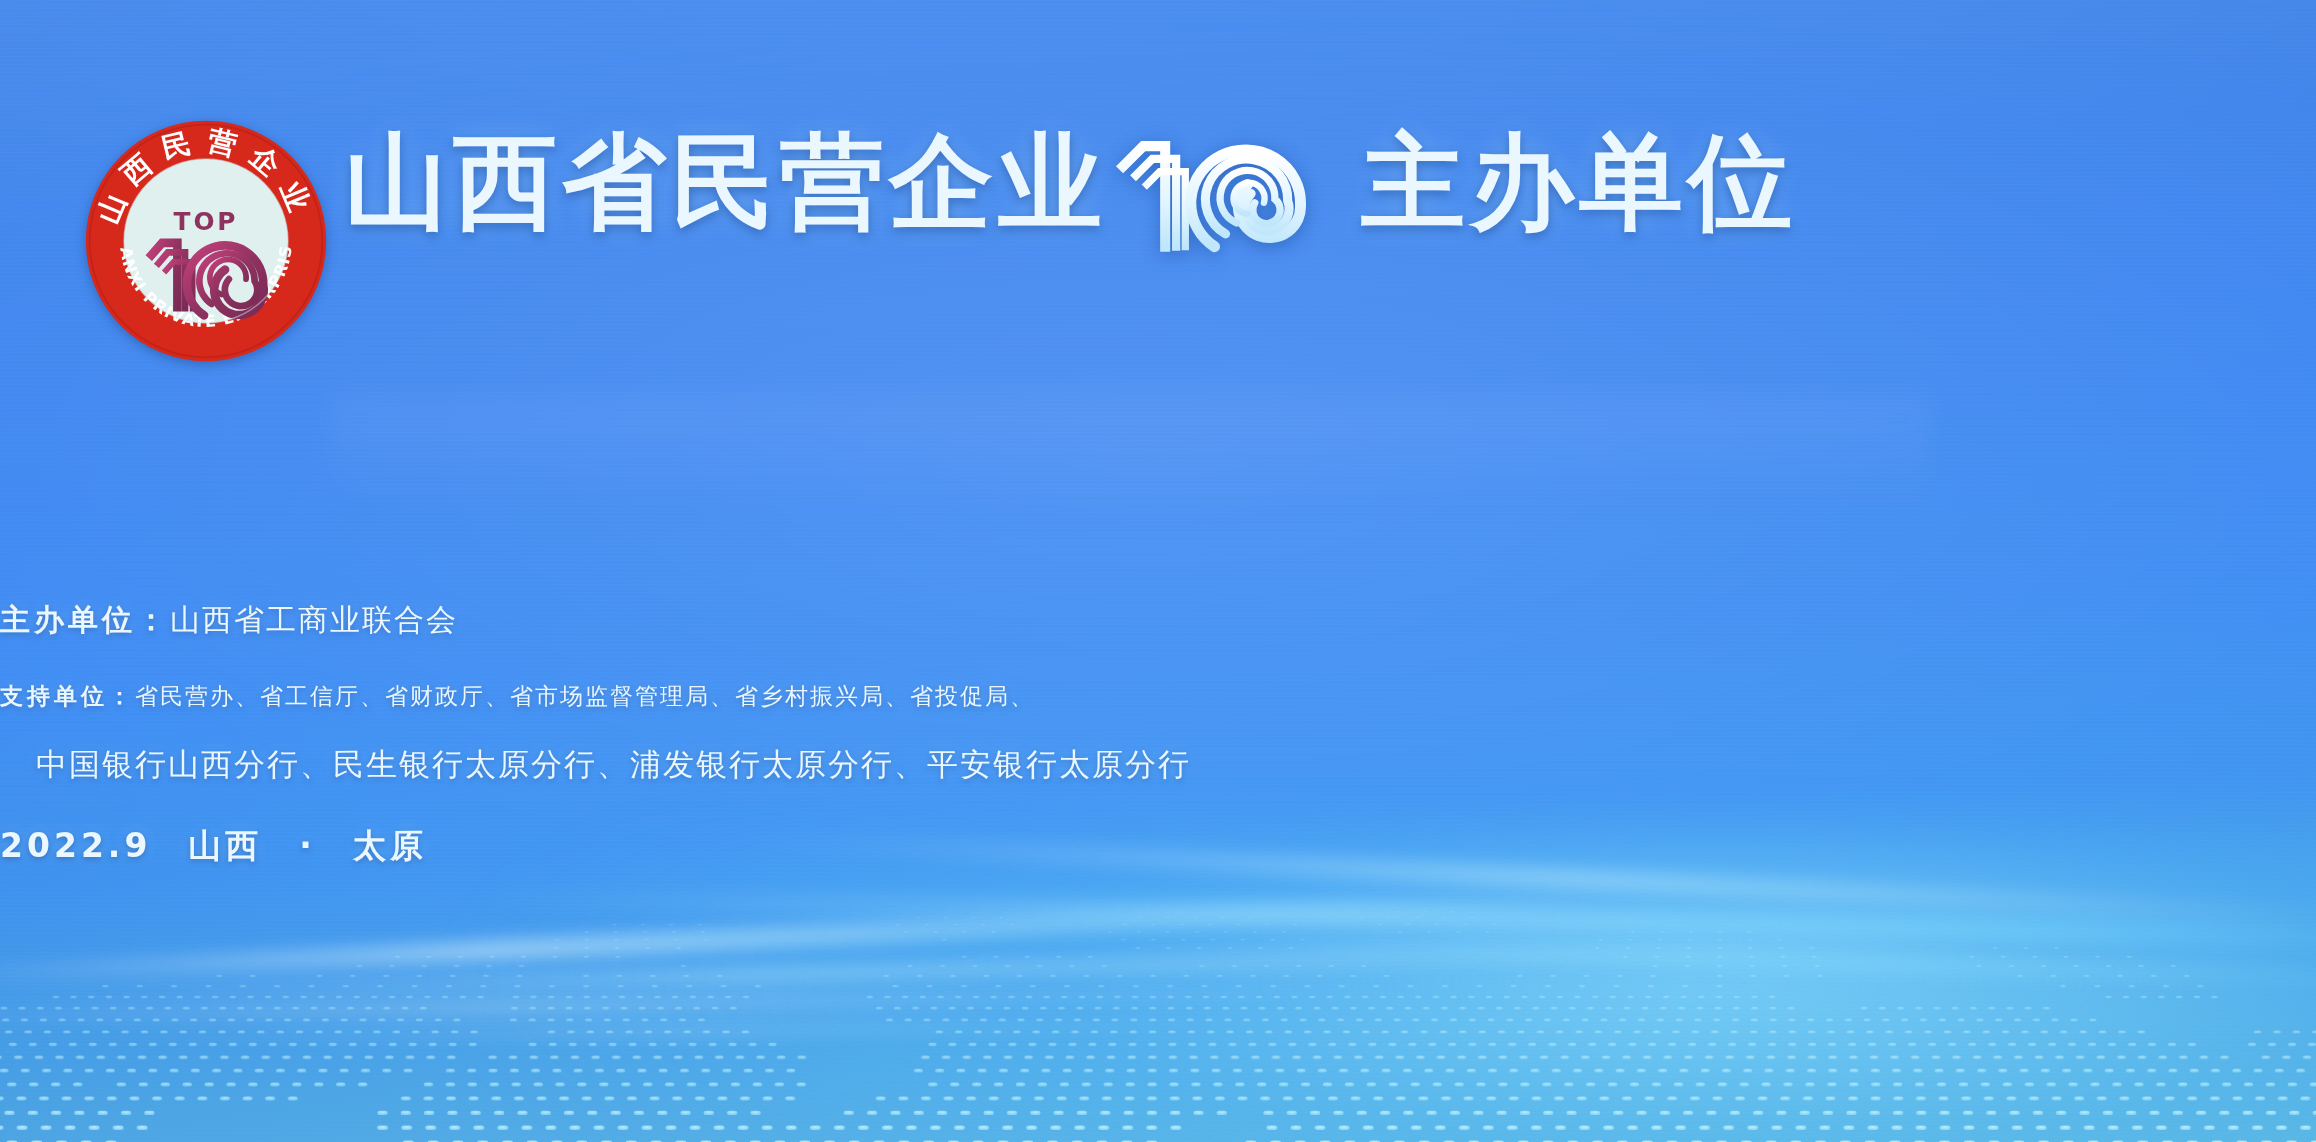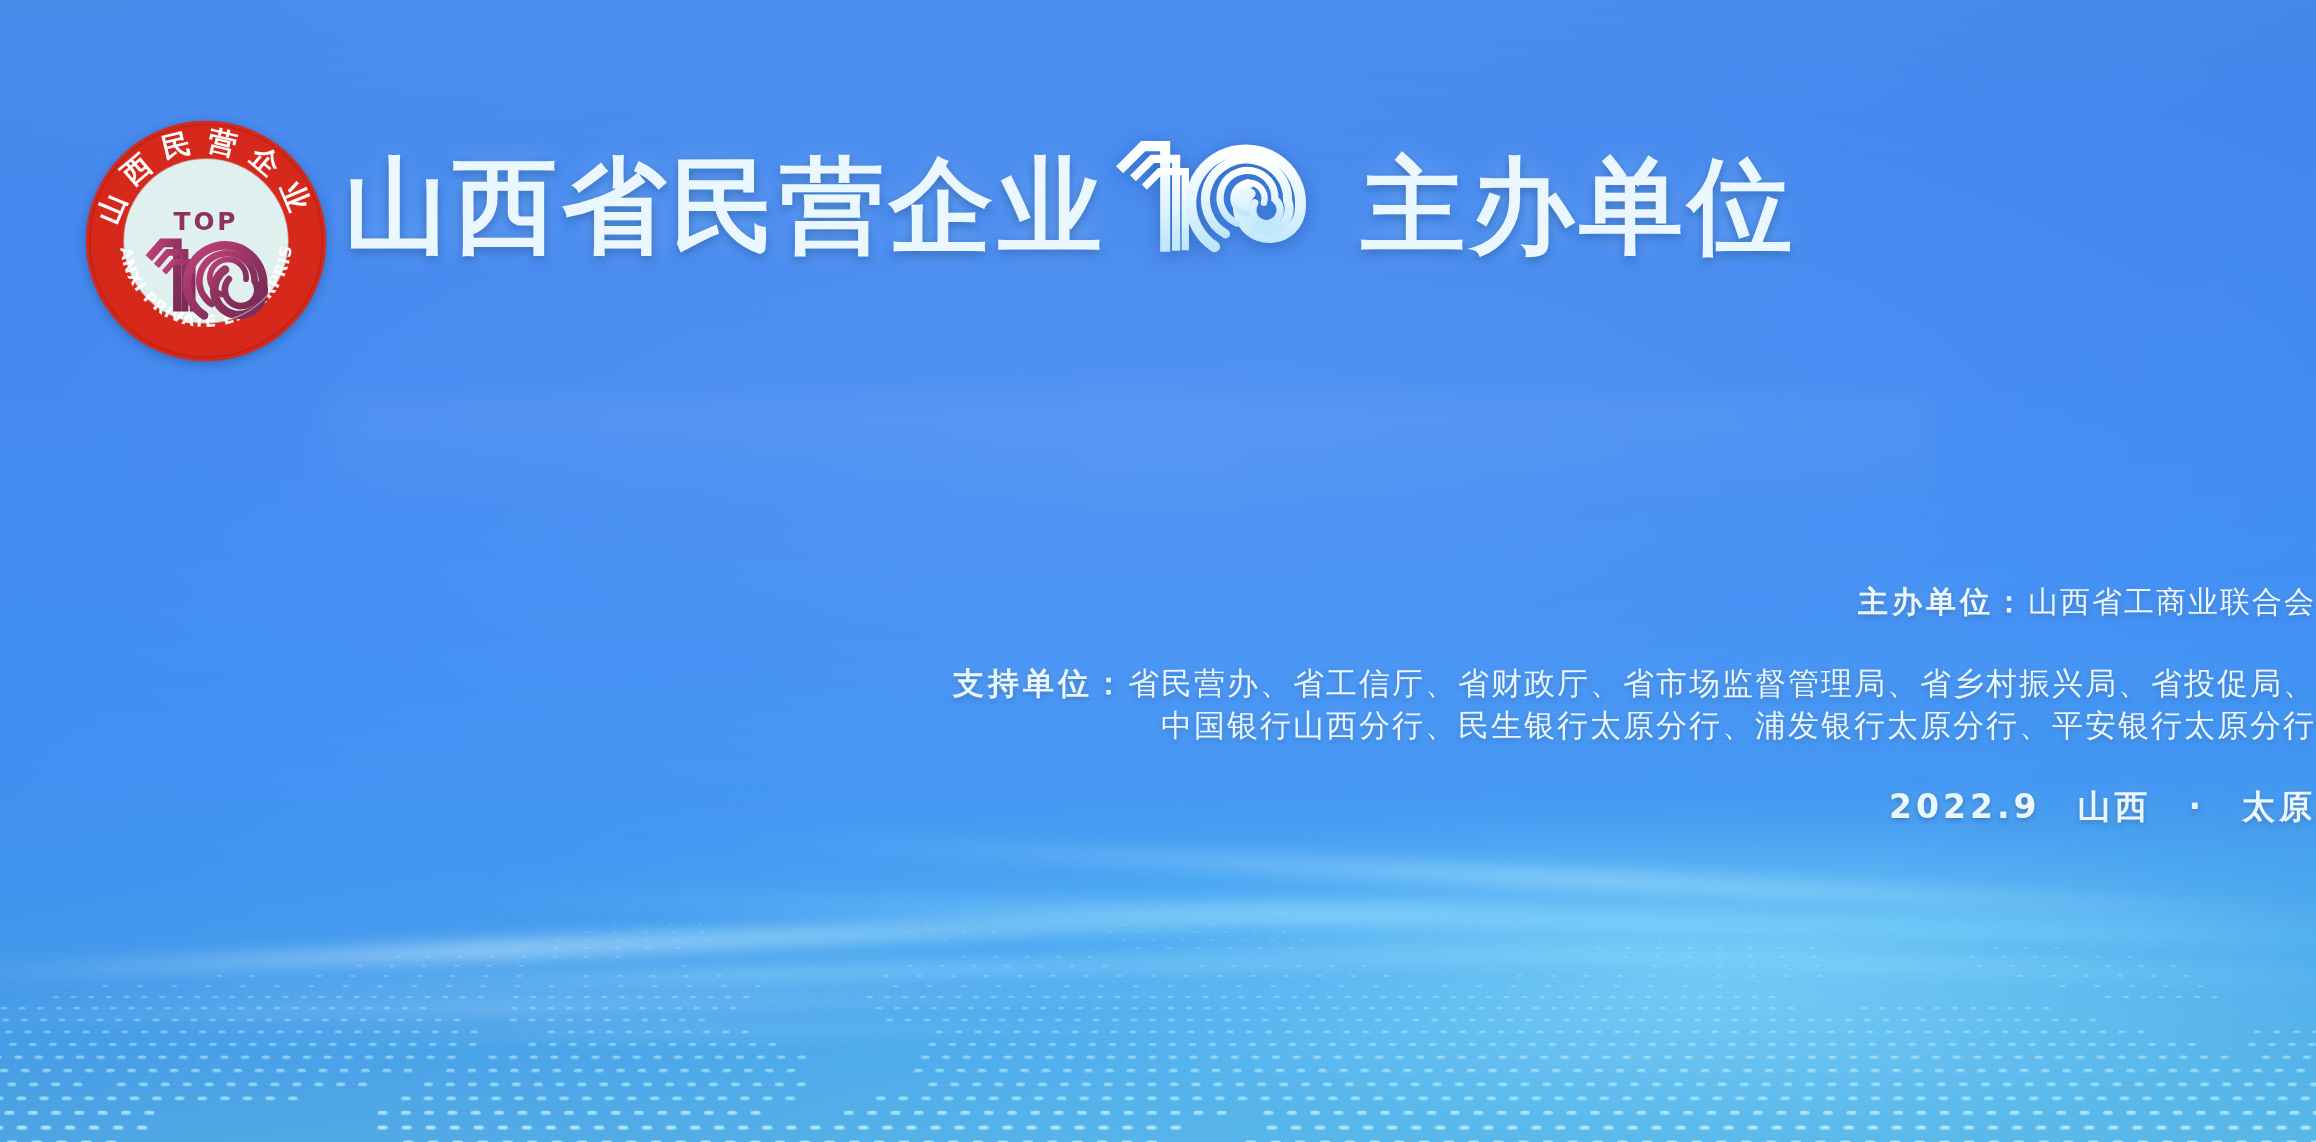--- a/index.html
+++ b/index.html
@@ -65,42 +65,42 @@
   .emblem svg{width:100%;height:100%;display:block;filter:drop-shadow(0 3px 6px rgba(10,40,100,.35));}
 
   
   .headline{position:absolute;left:344px;top:128px;width:1900px;}
   .year{
     font-size:126px;line-height:1.0;font-weight:800;letter-spacing:2px;
     color:#e9f6ff;
     text-shadow:0 4px 10px rgba(12,55,130,.45), 0 0 26px rgba(190,235,255,.35);
     font-family:"DejaVu Sans","Liberation Sans",sans-serif;
   }
-  .titlerow{display:flex;align-items:flex-end;margin-top:2px;}
+  .titlerow{display:flex;align-items:flex-start;margin-top:2px;}
   .cntitle{
     font-size:104px;line-height:1.0;font-weight:700;letter-spacing:5px;
     color:#eaf7ff;
     text-shadow:0 4px 11px rgba(12,55,130,.45), 0 0 24px rgba(185,232,255,.32);
     font-family:"DejaVu Sans","Liberation Sans",sans-serif;
     white-space:nowrap;
   }
   .hundred{width:240px;height:128px;margin:0 10px 0 4px;flex:none;position:relative;top:-4px;}
   .hundred svg{width:100%;height:100%;display:block;
     filter:drop-shadow(0 4px 9px rgba(12,55,130,.38));}
 
   
-  .info{position:absolute;left:0;right:0;top:582px;text-align:right;}
+  .info{position:absolute;left:0;right:0;top:600px;text-align:left;}
   .infoline{
     color:#eaf7ff;
     font-family:"DejaVu Sans","Liberation Sans",sans-serif;
     text-shadow:0 2px 6px rgba(10,50,125,.42), 0 0 14px rgba(190,235,255,.30);
     white-space:nowrap;
   }
   .l-host{font-size:30px;letter-spacing:2px;margin-bottom:40px;}
-  .l-sup1{font-size:31px;letter-spacing:2px;}
+  .l-sup1{font-size:23px;letter-spacing:2px;margin-bottom:32px;}
   .l-sup2{font-size:31px;letter-spacing:2px;margin-bottom:38px;padding-left:36px;}
   .l-date{font-size:33px;letter-spacing:4px;font-weight:600;}
   .lbl{font-weight:700;letter-spacing:4px;}
 </style>
 </head>
 <body>
 
 <div id="stage">
 
   <div class="vignette"></div>

